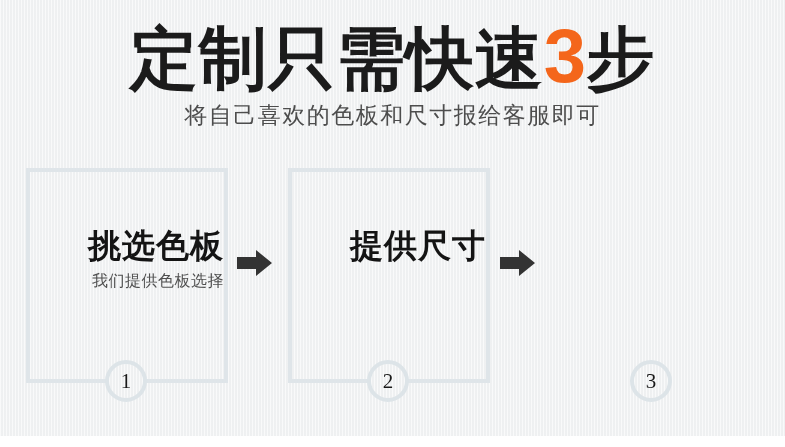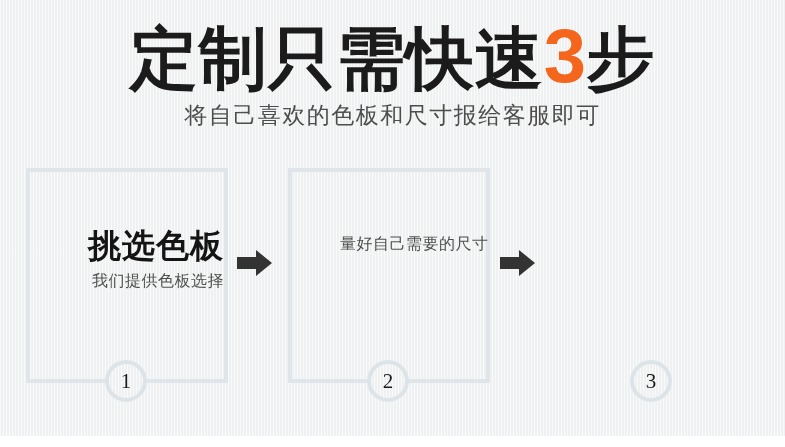--- a/index.html
+++ b/index.html
@@ -177,23 +177,21 @@
   <div class="step-badge" id="step-badge-1">1</div>
 
   <div class="step-arrow" id="step-arrow-1">
     <svg width="36" height="30" viewBox="0 0 36 30" aria-hidden="true">
       <polygon points="0,9 19,9 19,2 35,15 19,28 19,21 0,21" fill="#333333"></polygon>
     </svg>
   </div>
 
   <div class="step-box" id="step-box-2">
     <div class="step-text-block">
-      <div class="step-desc">
-        <div>量好自己需要的尺寸</div>
-      </div>
+      <div class="step-title">提供尺寸</div>
     </div>
   </div>
   <div class="step-badge" id="step-badge-2">2</div>
 
   <div class="step-arrow" id="step-arrow-2">
     <svg width="36" height="30" viewBox="0 0 36 30" aria-hidden="true">
       <polygon points="0,9 19,9 19,2 35,15 19,28 19,21 0,21" fill="#333333"></polygon>
     </svg>
   </div>
 

